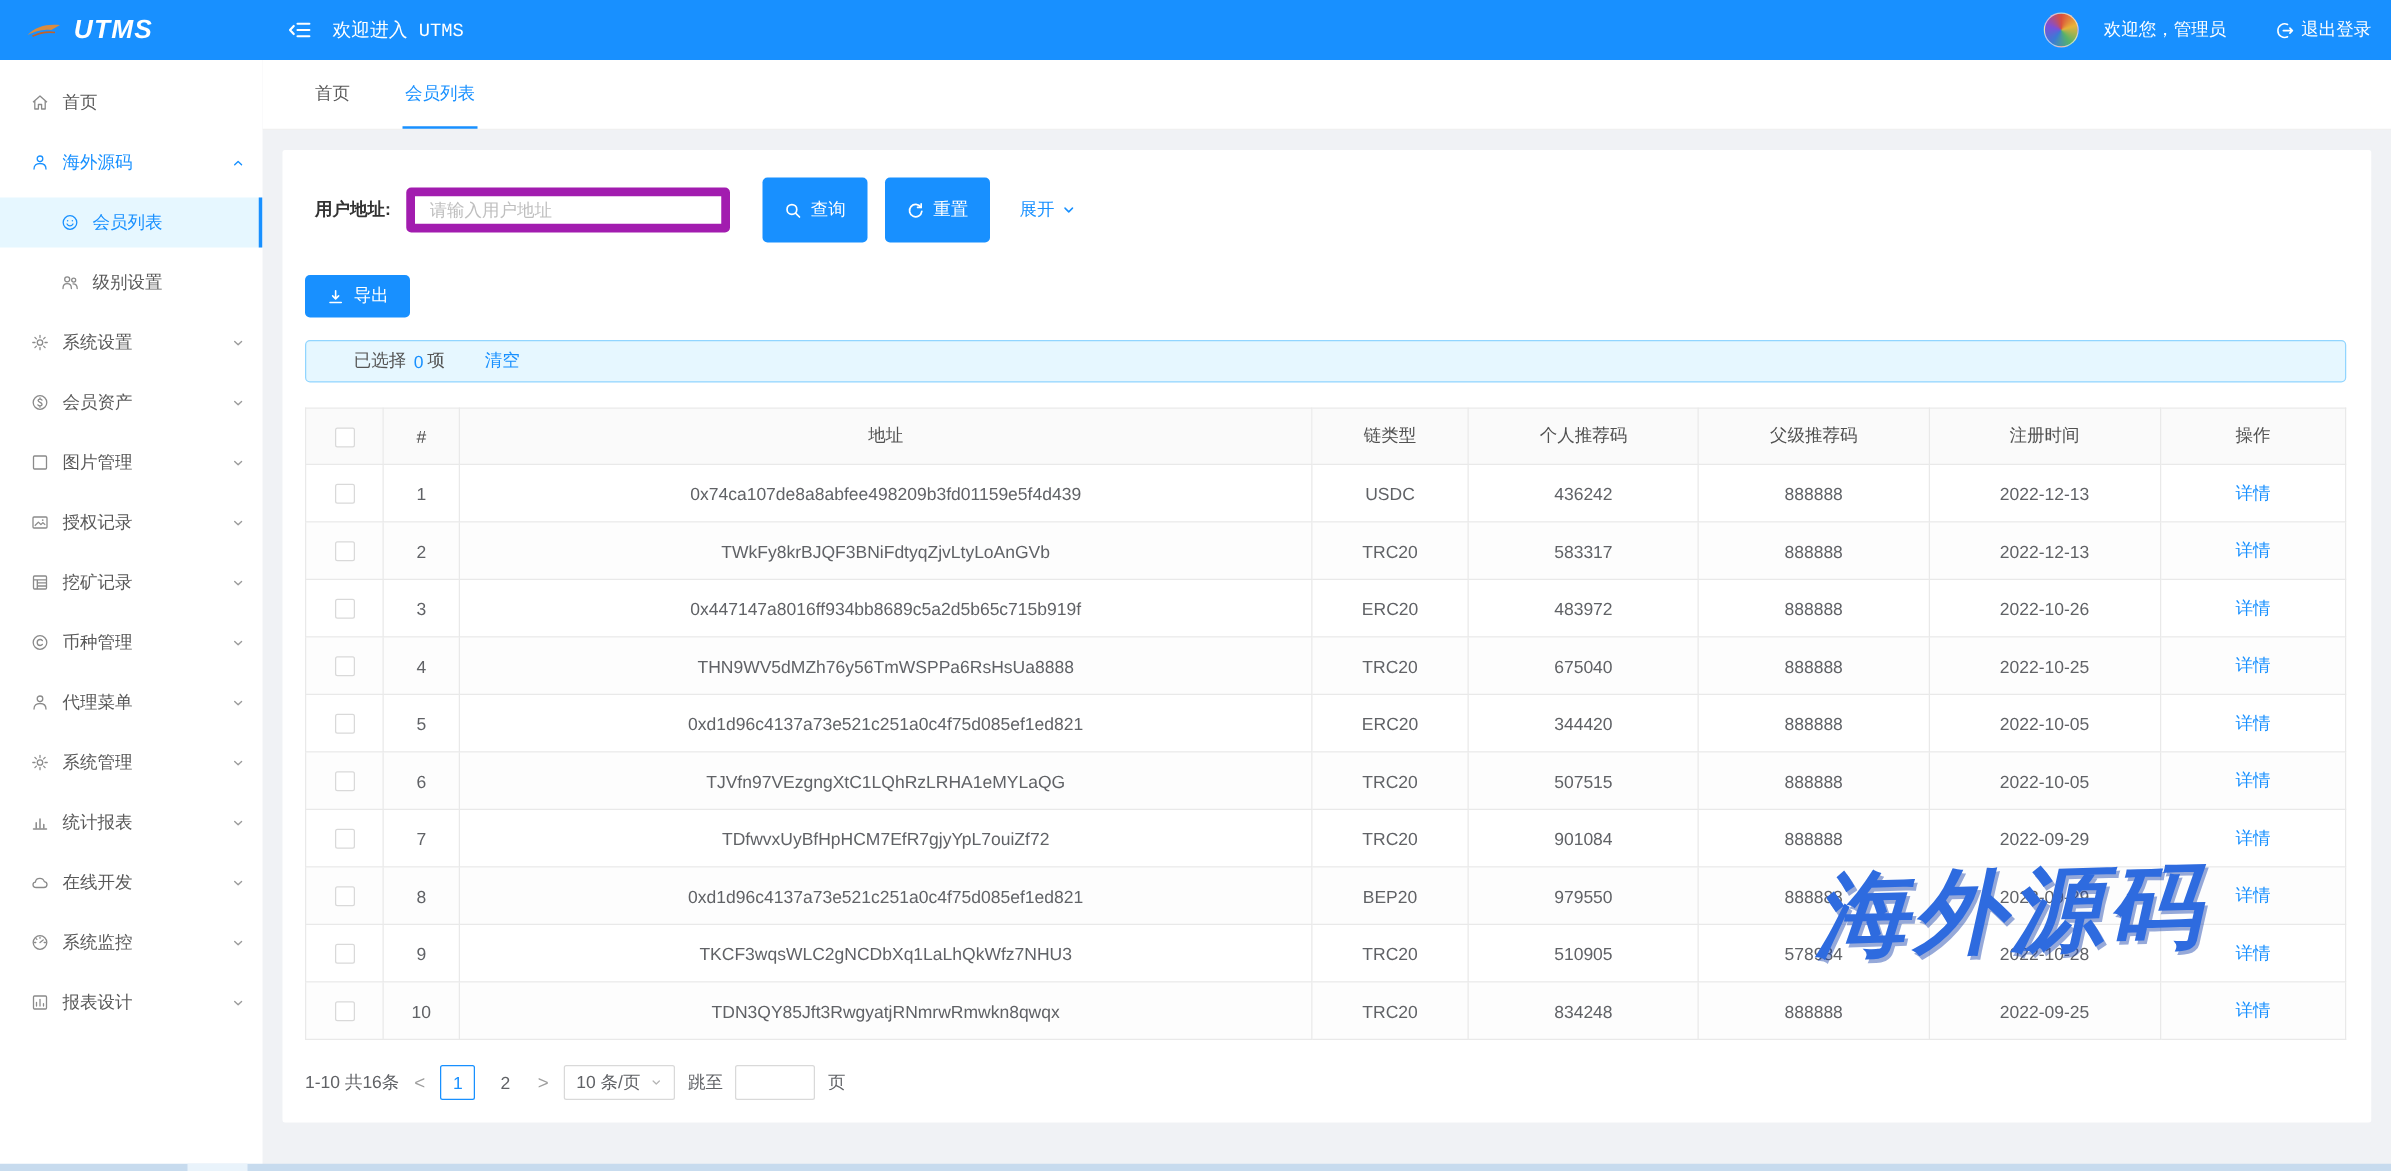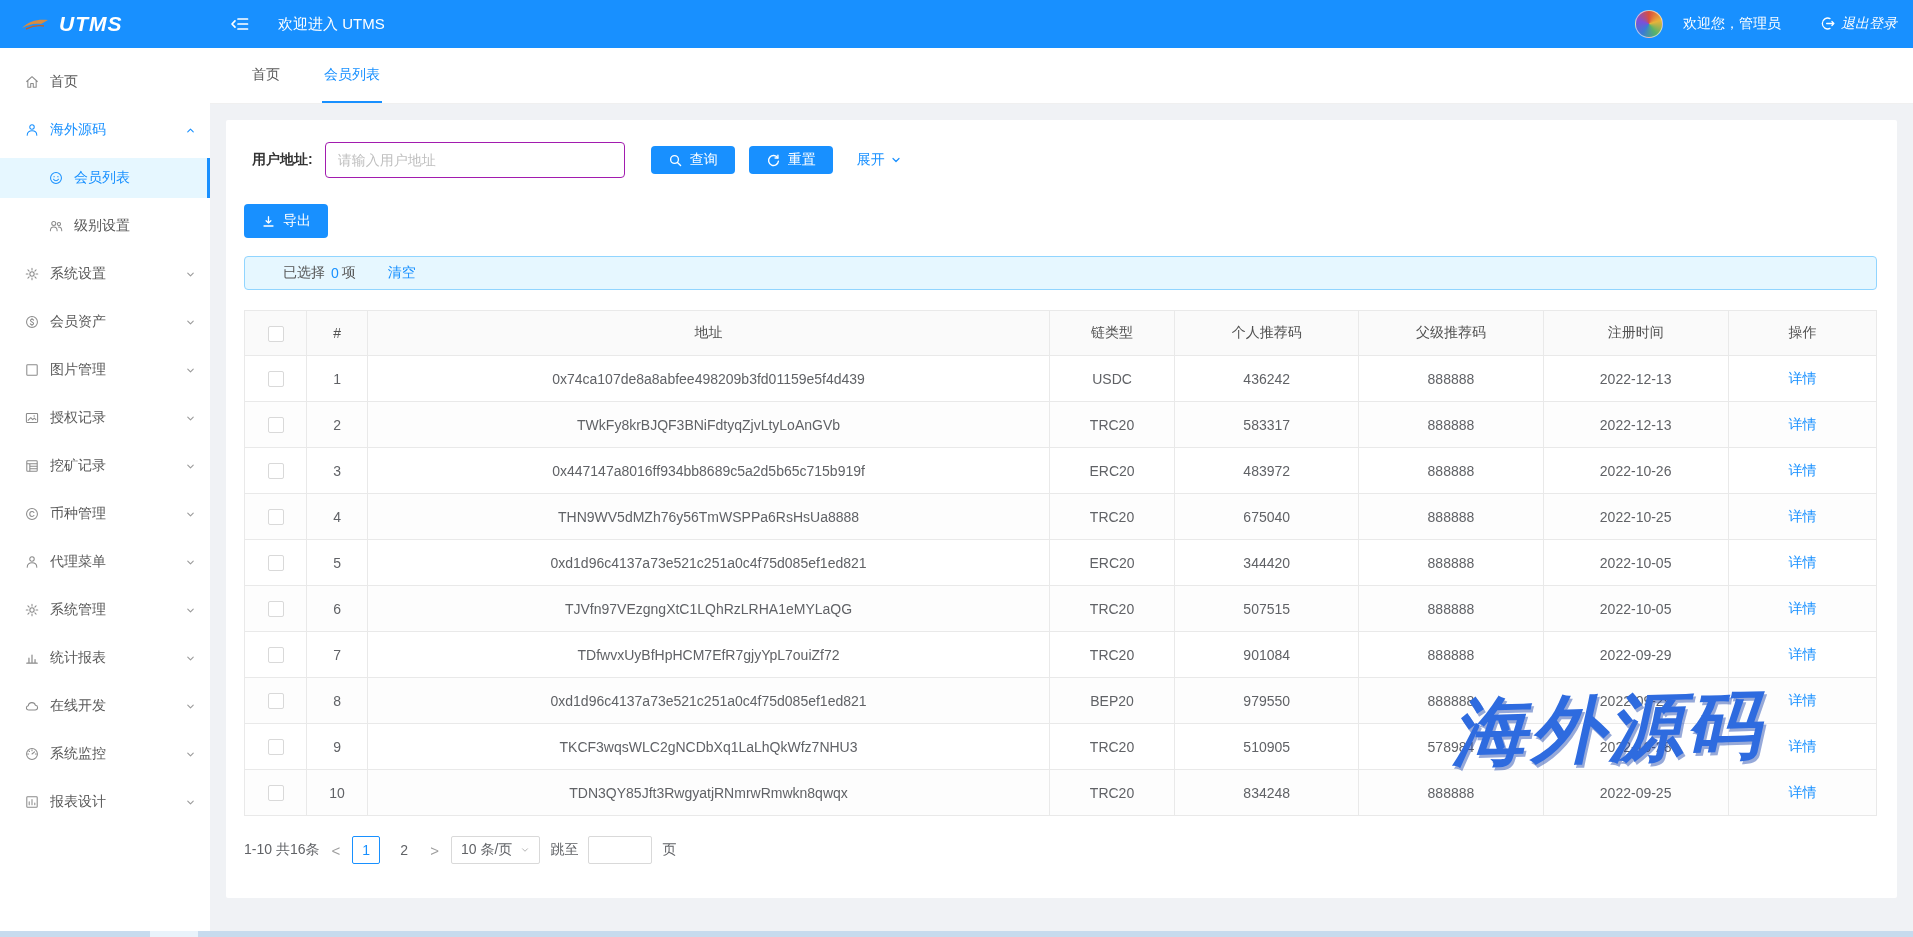--- a/index.html
+++ b/index.html
@@ -9,27 +9,27 @@
     background:#f0f2f5; position:relative; font-size:14px; color:#595959;
   }
   svg { display:block; }
 
   
   .topbar { position:absolute; top:0; left:0; width:1913px; height:48px;
     background:#1890ff; display:flex; align-items:center; color:#fff; z-index:20; }
   .logo-area { width:210px; display:flex; align-items:center; gap:9px; padding-left:20px; flex:0 0 210px;font-style:italic; }
   .logo-text { font-size:21px; font-weight:bold; letter-spacing:1px; }
   .fold-btn { margin-left:20px; cursor:pointer; display:flex; align-items:center; }
-  .welcome { margin-left:28px; font-size:15px; }
+  .welcome { margin-left:16px; font-size:15px;font-family:Liberation Mono, monospace; }
   .topbar-right { margin-left:auto; display:flex; align-items:center; gap:20px; padding-right:16px; }
   .avatar { width:28px; height:28px; border-radius:50%;
     background: conic-gradient(#d94f3c,#e8b339,#58b368,#3a7bd5,#7d4fd9,#d94f3c);
     border:1px solid rgba(255,255,255,.6); }
   .greeting { font-size:14px; }
-  .logout { display:flex; align-items:flex-start; gap:5px; margin-left:18px; cursor:pointer; font-size:14px;font-style:italic; }
+  .logout { display:flex; align-items:flex-end; gap:5px; margin-left:18px; cursor:pointer; font-size:14px; }
 
   
   .layout { position:absolute; top:48px; left:0; right:0; bottom:0; display:flex; }
   .sidebar { width:210px; flex:0 0 210px; background:#fff; padding-top:14px; overflow:hidden; }
   .menu-item { height:40px; margin-bottom:8px; display:flex; align-items:center; gap:10px;
     padding-left:24px; padding-right:14px; color:#595959; cursor:pointer; position:relative; }
   .menu-item .mi { color:#8a8a8a; flex:0 0 16px; }
   .menu-item .lbl { flex:1; }
   .menu-item .caret { color:#9b9b9b; }
   .menu-item.parent-active, .menu-item.parent-active .mi, .menu-item.parent-active .caret { color:#1890ff; }
@@ -46,25 +46,25 @@
   .tab { display:flex; align-items:center; margin-right:40px; color:#595959; cursor:pointer;
     border-bottom:2px solid transparent; padding:0 2px; }
   .tab.active { color:#1890ff; border-bottom-color:#1890ff; }
 
   
   .content { flex:1; padding:16px; }
   .card { background:#fff; border-radius:2px; height:778px; padding:22px 20px 0 18px; position:relative; }
 
   .filter-row { display:flex; align-items:center; }
   .filter-label { font-weight:600; color:#333; margin-left:8px; }
-  .filter-input { width:300px; height:36px; border:1px solid #a21caf; border-radius:4px;
+  .filter-input { width:259px; height:36px; border:7px solid #a21caf; border-radius:4px;
     margin-left:12px; padding:0 12px; font-size:14px; color:#595959; outline:none;
     font-family:"Liberation Sans","DejaVu Sans",sans-serif; }
   .filter-input::placeholder { color:#bfbfbf; }
-  .btn { background:#1890ff; color:#fff; border:none; border-radius:4px; height:28px;
+  .btn { background:#1890ff; color:#fff; border:none; border-radius:4px; height:52px;
     padding:0 17px; font-size:14px; display:inline-flex; align-items:center; gap:7px; cursor:pointer;
     font-family:"Liberation Sans","DejaVu Sans",sans-serif; }
   .btn-search { margin-left:26px; }
   .btn-reset { margin-left:14px; }
   .expand-link { color:#1890ff; margin-left:24px; display:inline-flex; align-items:center; gap:5px; cursor:pointer; }
 
   .btn-export { height:34px; margin-top:26px; }
 
   .select-alert { margin-top:18px; height:34px; background:#e6f7ff; border:1px solid #91d5ff;
     border-radius:4px; display:flex; align-items:center; padding-left:38px; color:#555; }

